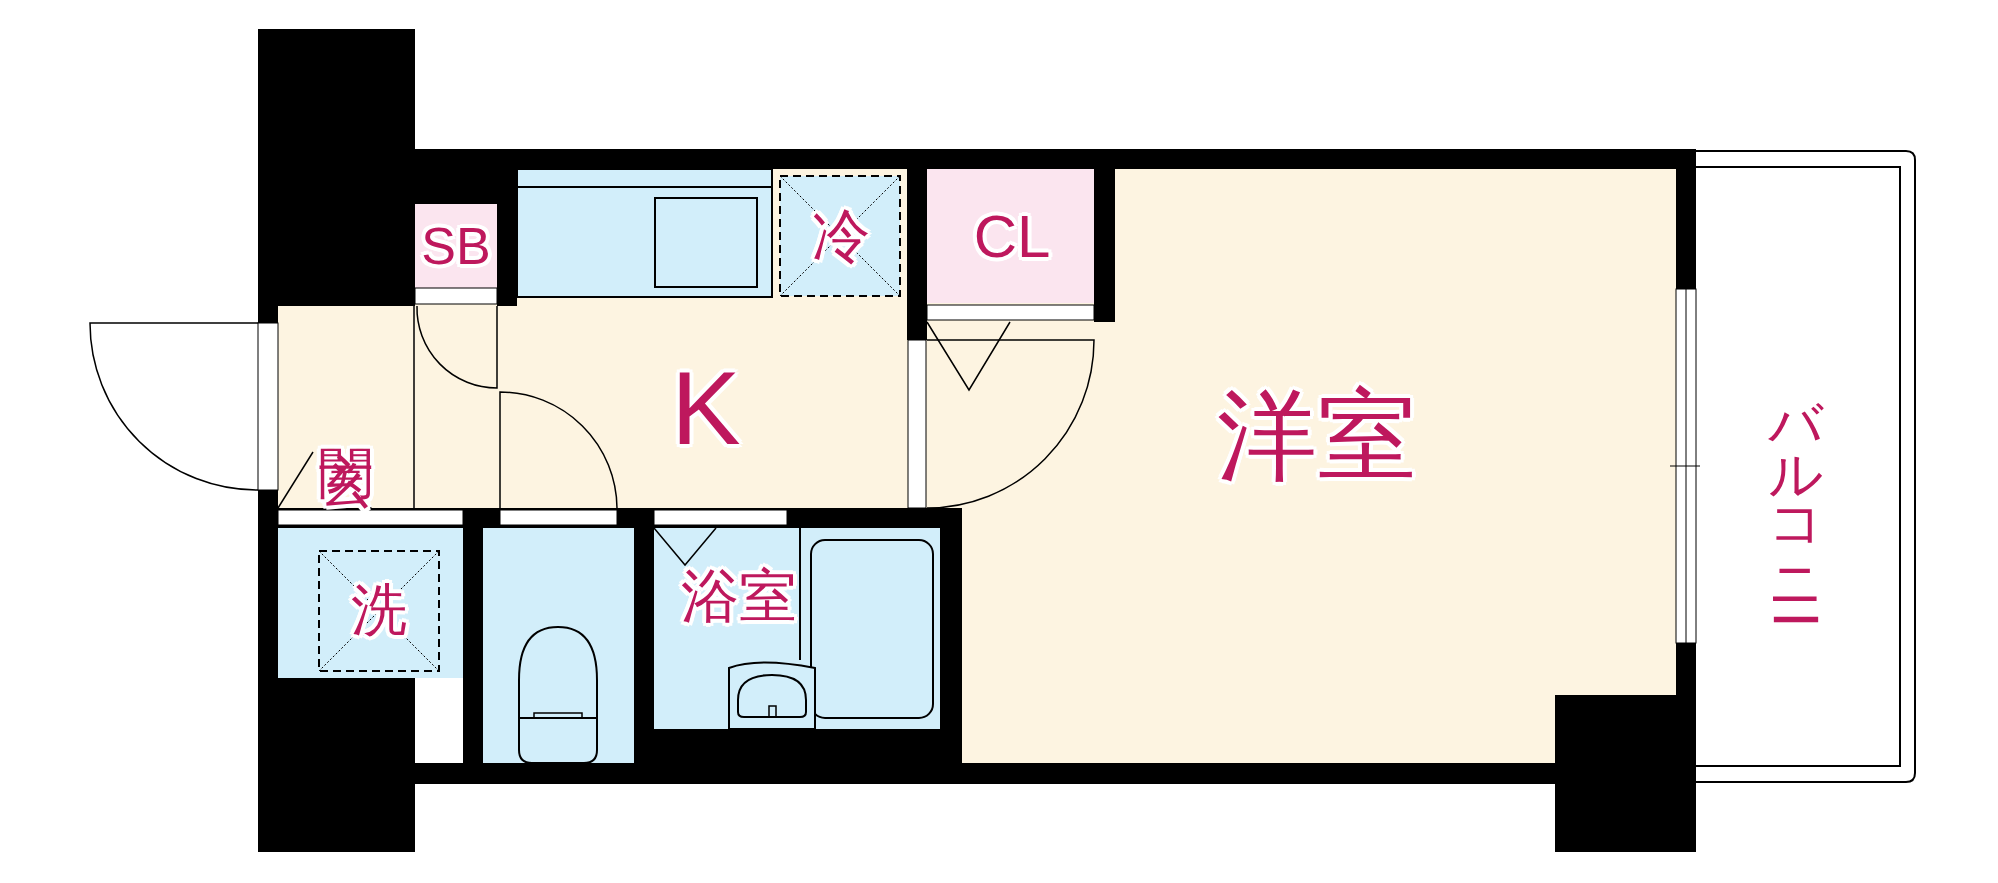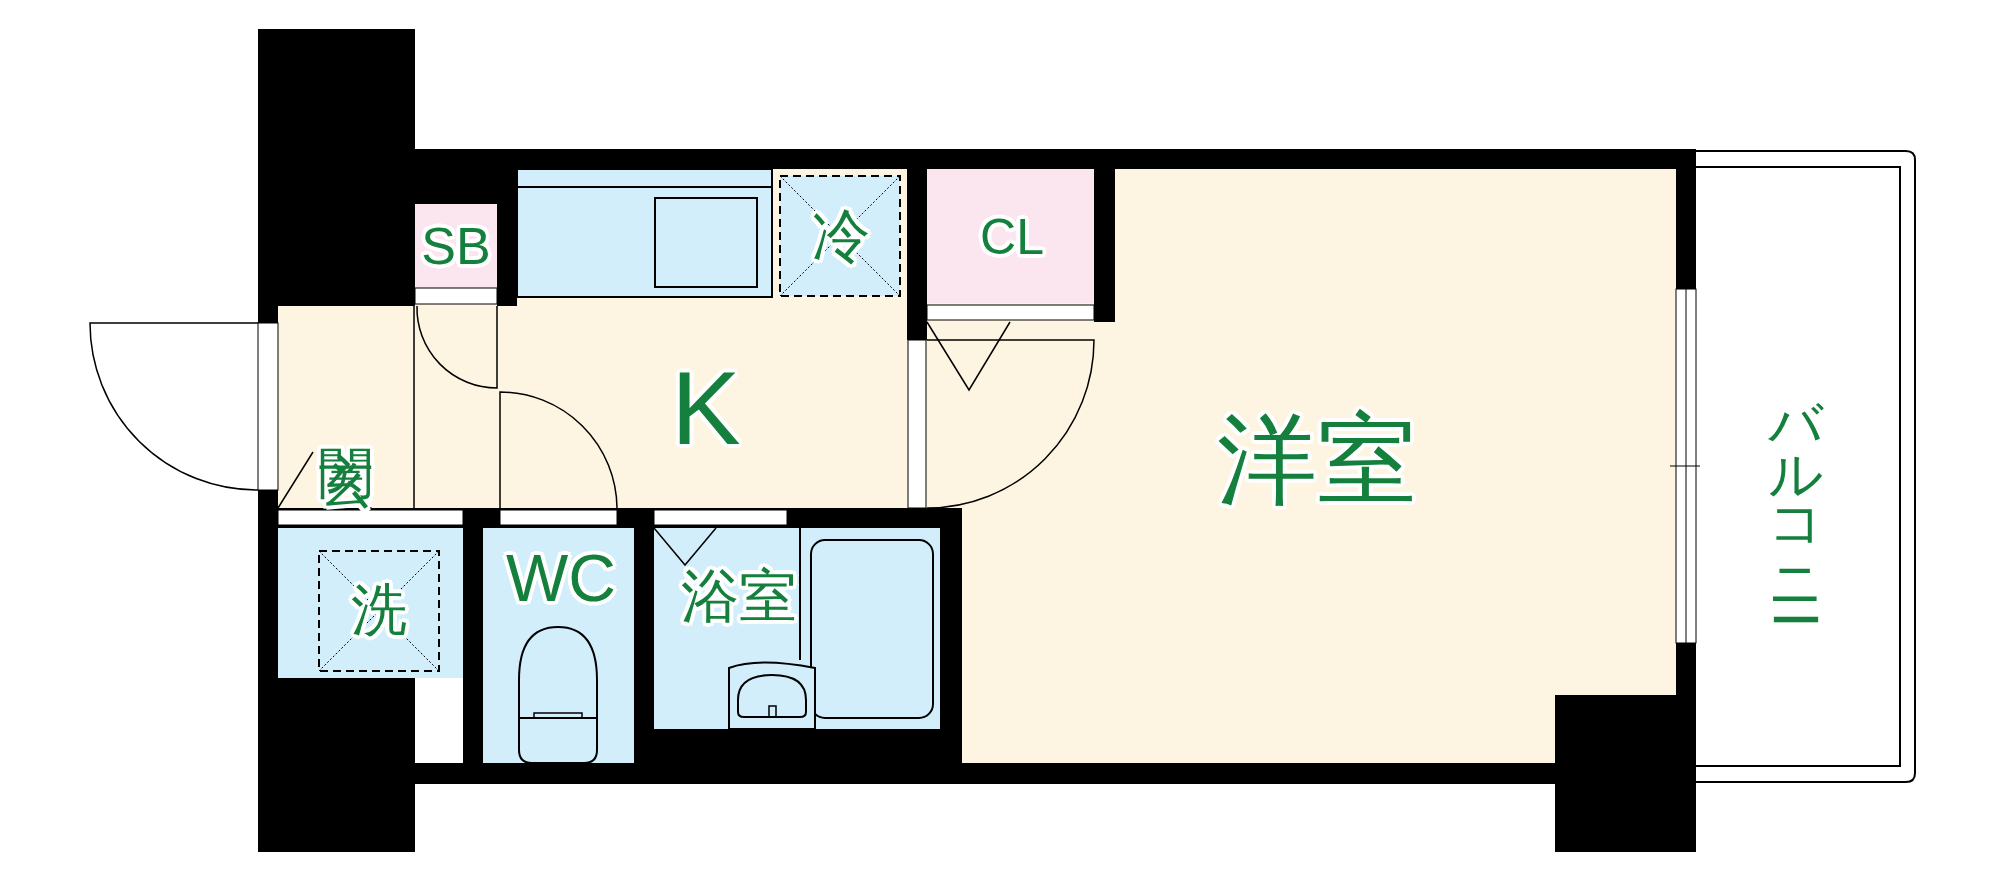--- a/index.html
+++ b/index.html
@@ -1,21 +1,21 @@
 <!DOCTYPE html>
 <html><head>
 <meta charset="utf-8">
 <style>
   html, body { margin: 0; padding: 0; background: #ffffff; }
   #stage { position: relative; width: 1998px; height: 883px; overflow: hidden; background: #ffffff; }
   #plan { position: absolute; left: 0; top: 0; }
   .label {
     position: absolute;
     font-family: "DejaVu Sans", "Liberation Sans", sans-serif;
-    color: #15803d;
+    color: #be185d;
     line-height: 1;
     white-space: nowrap;
     text-shadow:
       -3px -3px 0 #fff, 3px -3px 0 #fff, -3px 3px 0 #fff, 3px 3px 0 #fff,
       0 -4px 0 #fff, 0 4px 0 #fff, -4px 0 0 #fff, 4px 0 0 #fff;
     transform: translate(-50%, -50%);
     text-align: right;
   }
   .vertical { writing-mode: vertical-rl; text-orientation: upright; letter-spacing: -2px; }
   .lbl-latin { font-family: "Liberation Sans", "DejaVu Sans", sans-serif; }
@@ -131,19 +131,18 @@
       <path d="M729 729 V668 Q758 657 815 668 V729 Z" fill="#d2eefa"></path>
       <path d="M738 700 Q738 675 772 675 Q806 675 806 700 V712 Q806 717 800 717 H744 Q738 717 738 712 Z"></path>
       <rect x="769" y="706" width="7" height="11" stroke-width="1.5"></rect>
     </g>
   </svg>
 
   <div class="label vertical" style="left:346px; top:407px; font-size:55px;">玄関</div>
   <div class="label lbl-latin" style="left:706px; top:408px; font-size:104px;">K</div>
   <div class="label lbl-latin" style="left:456px; top:246px; font-size:52px;">SB</div>
   <div class="label" style="left:841px; top:236px; font-size:58px;">冷</div>
-  <div class="label lbl-latin" style="left:1012px; top:237px; font-size:50px;">CL</div>
-  <div class="label" style="left:1317px; top:460px; font-size:100px;">洋室</div>
+  <div class="label lbl-latin" style="left:1012px; top:237px; font-size:60px;">CL</div>
+  <div class="label" style="left:1317px; top:436px; font-size:100px;">洋室</div>
   <div class="label" style="left:379px; top:610px; font-size:56px;">洗</div>
-  <div class="label lbl-latin" style="left:561px; top:578px; font-size:66px;">WC</div>
   <div class="label" style="left:727px; top:596px; font-size:58px;margin-left:12px;">浴室</div>
   <div class="label vertical plain" style="left:1796px; top:476px; font-size:54px; letter-spacing:-4px;">バルコニー</div>
 </div>
 
 </body></html>

